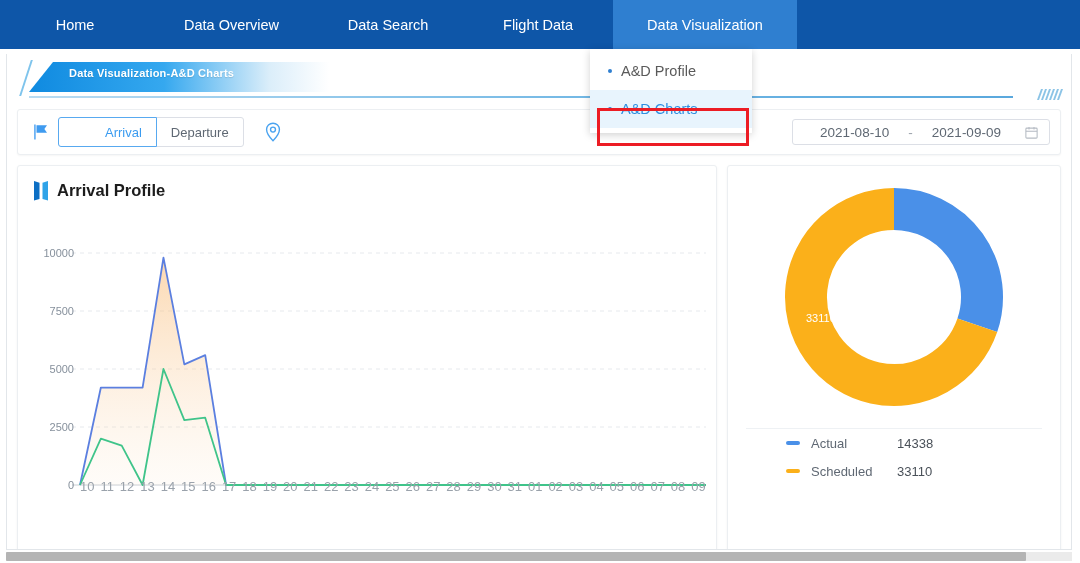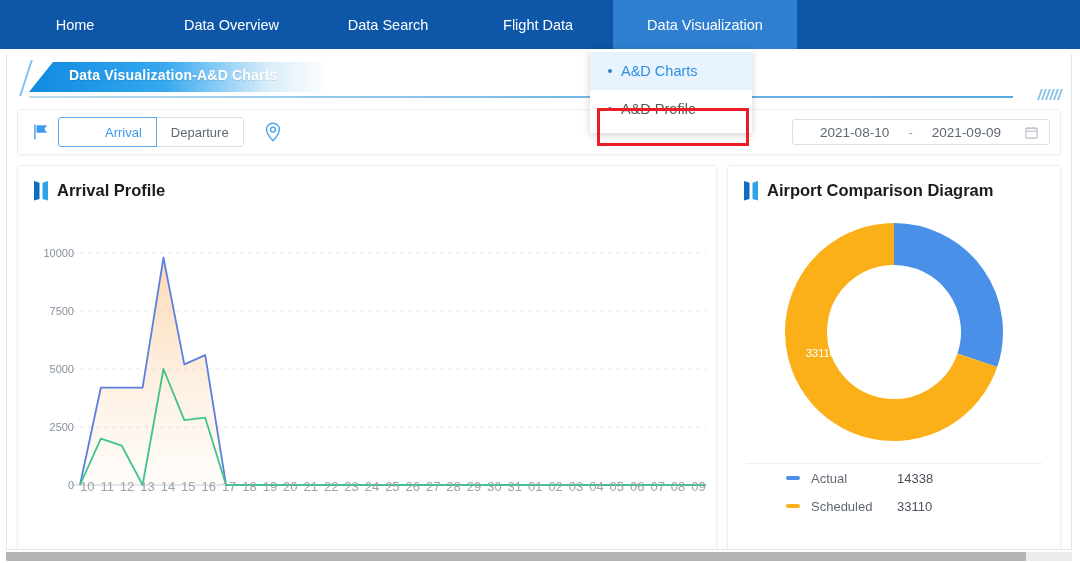--- a/index.html
+++ b/index.html
@@ -88,21 +88,21 @@
     position: absolute;
     left: 22px; top: 4px;
     width: 300px; height: 30px;
     background: linear-gradient(90deg, #0f8ae0 0%, #35a8ef 45%, rgba(150,205,240,.35) 80%, rgba(255,255,255,0) 100%);
     clip-path: polygon(8% 0, 100% 0, 100% 100%, 0 100%);
   }
   .banner-text {
     position: absolute;
     left: 62px; top: 9px;
     color: #ffffff;
-    font-size: 14px;
+    font-size: 11px;
     font-weight: bold;
     letter-spacing: .2px;
     text-shadow: 0 1px 1px rgba(0,0,0,.12);
     white-space: nowrap;
   }
   .banner-slash {
     position: absolute;
     left: 18px; top: 2px;
     width: 18px; height: 36px;
     border-left: 2px solid #7fc4ec;
@@ -288,27 +288,27 @@
   <div class="nav-item">
     <span>Flight Data</span>
   </div>
   <div class="nav-item active">
     <span>Data Visualization</span>
   </div>
   <div class="nav-spacer"></div>
 </div>
 
 <div class="dropdown">
+  <div class="dd-item">
+    <span class="bullet"></span>
+    <span>A&amp;D Profile</span>
+  </div>
   <div class="dd-item selected">
     <span class="bullet"></span>
     <span>A&amp;D Charts</span>
-  </div>
-  <div class="dd-item">
-    <span class="bullet"></span>
-    <span>A&amp;D Profile</span>
   </div>
 </div>
 <div class="dd-highlight"></div>
 
 <div class="page">
 
   <div class="titlebar">
     <div class="banner-slash"></div>
     <div class="banner"></div>
     <div class="banner-text">Data Visualization-A&amp;D Charts</div>
@@ -424,27 +424,20 @@
             <span>05</span>
             <span>06</span>
             <span>07</span>
             <span>08</span>
             <span>09</span>
           </div>
       </div>
     </div>
 
     <div class="card right">
-      <div class="card-title">
-        <svg class="tmark" viewBox="0 0 14 21">
-          <path d="M0 1 L5.5 2.8 L5.5 19 L0 20.6 Z" fill="#0d6fc4"></path>
-          <path d="M8.5 2.8 L14 1 L14 20.6 L8.5 19 Z" fill="#2fa3e8"></path>
-        </svg>
-        <span>Airport Comparison Diagram</span>
-      </div>
 
       <div class="donut-wrap">
         <svg id="donut-svg" width="230" height="230" viewBox="0 0 230 230">
             <path d="M 115 27 A 88 88 0 0 1 198.3120423931059 143.33908241791403" fill="none" stroke="#4a90e8" stroke-width="42"></path>
             <path d="M 198.3120423931059 143.33908241791403 A 88 88 0 1 1 114.99999999999999 27" fill="none" stroke="#fbb01a" stroke-width="42"></path>
           </svg>
         <div class="slice-label" style="left:196px; top:100px;">14338</div>
         <div class="slice-label" style="left:78px; top:146px;">33110</div>
       </div>
 

